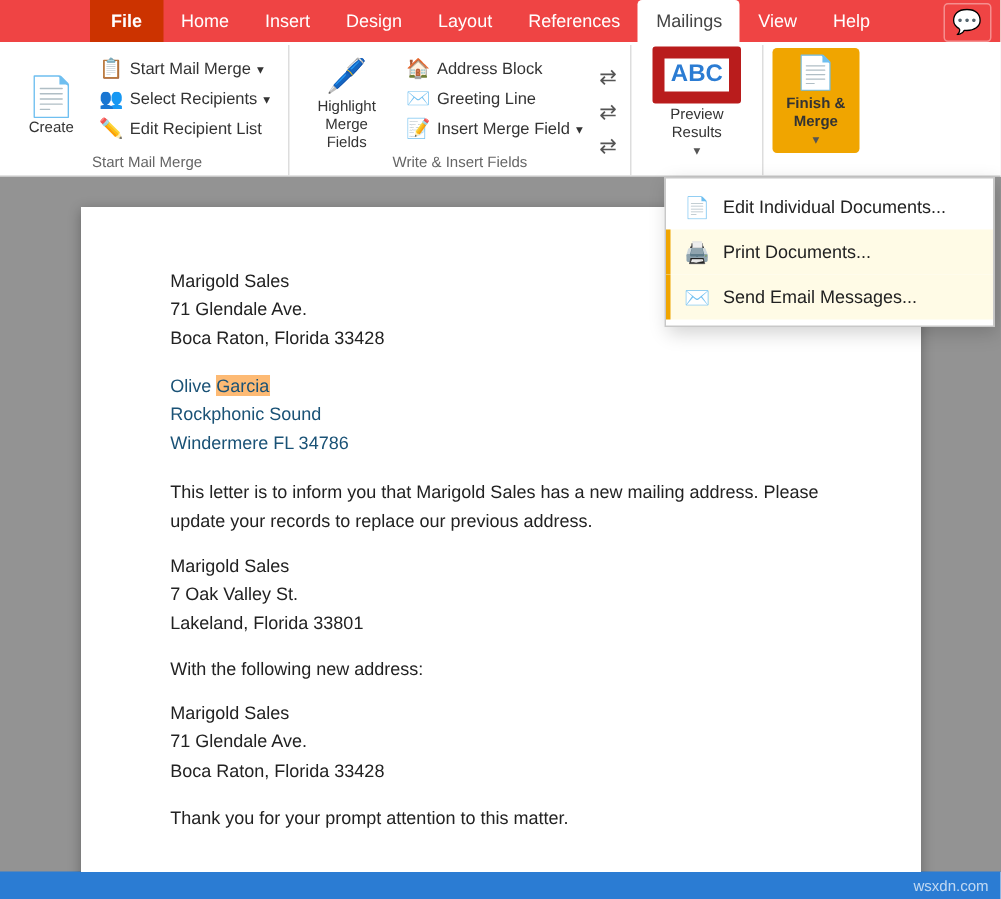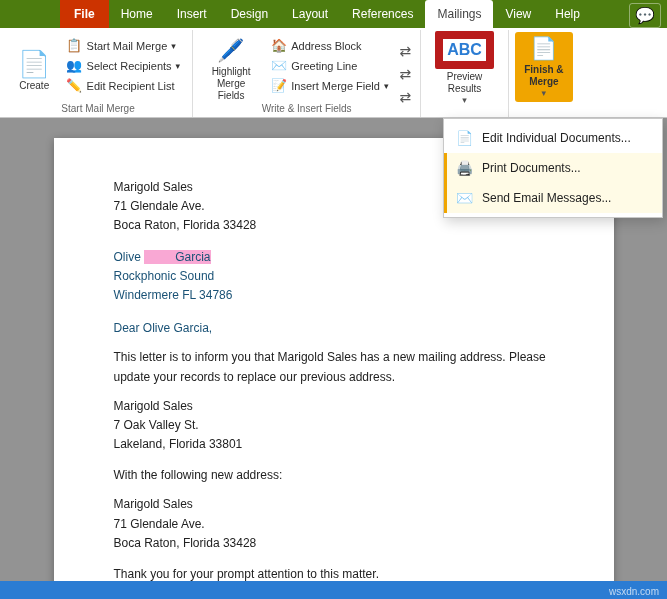--- a/index.html
+++ b/index.html
@@ -2,21 +2,21 @@
 <html><head>
   <meta charset="utf-8">
   <style>
     * { margin: 0; padding: 0; box-sizing: border-box; }
     body { font-family: 'Segoe UI', Arial, sans-serif; font-size: 12px; background: #f0f0f0; width: 667px; height: 599px; overflow: hidden; }
 
     
     .ribbon-container { background: #2b7cd3; width: 100%; }
 
     
-    .tab-bar { display: flex; align-items: flex-end; background: #4d7c0f; padding-left: 60px; height: 28px; }
+    .tab-bar { display: flex; align-items: flex-end; background: #ef4444; padding-left: 60px; height: 28px; }
     .tab-item { padding: 4px 12px; font-size: 12px; color: #fff; cursor: pointer; height: 28px; display: flex; align-items: center; }
     .tab-item.active { background: #fff; color: #444; border-radius: 3px 3px 0 0; }
     .file-tab { background: #cc3300; color: #fff; padding: 5px 14px; font-size: 12px; font-weight: bold; height: 100%; display: flex; align-items: center; border-radius: 0; }
 
     
     .ribbon { background: #fff; border-bottom: 1px solid #c8c8c8; display: flex; align-items: stretch; padding: 2px 4px 0 4px; height: 90px; position: relative; }
 
     .ribbon-group { display: flex; flex-direction: column; align-items: center; padding: 2px 6px; border-right: 1px solid #ddd; position: relative; }
     .ribbon-group:last-child { border-right: none; }
     .ribbon-group-label { font-size: 10px; color: #666; position: absolute; bottom: 3px; left: 0; right: 0; text-align: center; }
@@ -39,21 +39,21 @@
     .dropdown-item { display: flex; align-items: center; gap: 8px; padding: 7px 12px; cursor: pointer; font-size: 12px; color: #222; }
     .dropdown-item.highlighted { background: #fffbe6; border-left: 3px solid #f0a500; padding-left: 9px; }
     .dropdown-icon { font-size: 14px; color: #2b7cd3; width: 18px; text-align: center; }
 
     
     .doc-area { background: #939393; height: calc(599px - 28px - 90px - 18px); display: flex; justify-content: center; padding: 20px 0; overflow-y: auto; }
     .doc-page { background: #fff; width: 560px; min-height: 460px; padding: 40px 60px; box-shadow: 0 2px 8px rgba(0,0,0,0.3); font-size: 12px; line-height: 1.6; color: #222; }
 
     .doc-address-block { margin-bottom: 12px; }
     .doc-recipient-name { color: #1a5276; }
-    .doc-recipient-highlight { background: #f9a8d4; padding-left: 31px; }
+    .doc-recipient-highlight { background: #fdba74; }
     .doc-salutation { color: #1a5276; margin-bottom: 10px; }
     .doc-paragraph { margin-bottom: 10px; }
 
     
     .status-bar { background: #2b7cd3; height: 20px; display: flex; align-items: center; padding: 0 8px; }
     .status-text { font-size: 10px; color: #fff; }
     .wsxdn-logo { margin-left: auto; font-size: 10px; color: #fff; opacity: 0.7; }
   </style>
 </head>
 <body>
@@ -182,21 +182,20 @@
     </div>
 
     <div class="doc-address-block" style="margin-bottom:14px;">
       <div>
         <span class="doc-recipient-name">Olive </span><span class="doc-recipient-name doc-recipient-highlight">Garcia</span>
       </div>
       <div class="doc-recipient-name">Rockphonic Sound</div>
       <div class="doc-recipient-name">Windermere FL 34786</div>
     </div>
 
-    <div class="doc-salutation">Dear Olive Garcia,</div>
 
     <div class="doc-paragraph">This letter is to inform you that Marigold Sales has a new mailing address. Please update your records to replace our previous address.</div>
 
     <div class="doc-address-block">
       <div>Marigold Sales</div>
       <div>7 Oak Valley St.</div>
       <div>Lakeland, Florida 33801</div>
     </div>
 
     <div class="doc-paragraph" style="margin-top:10px;">With the following new address:</div>

